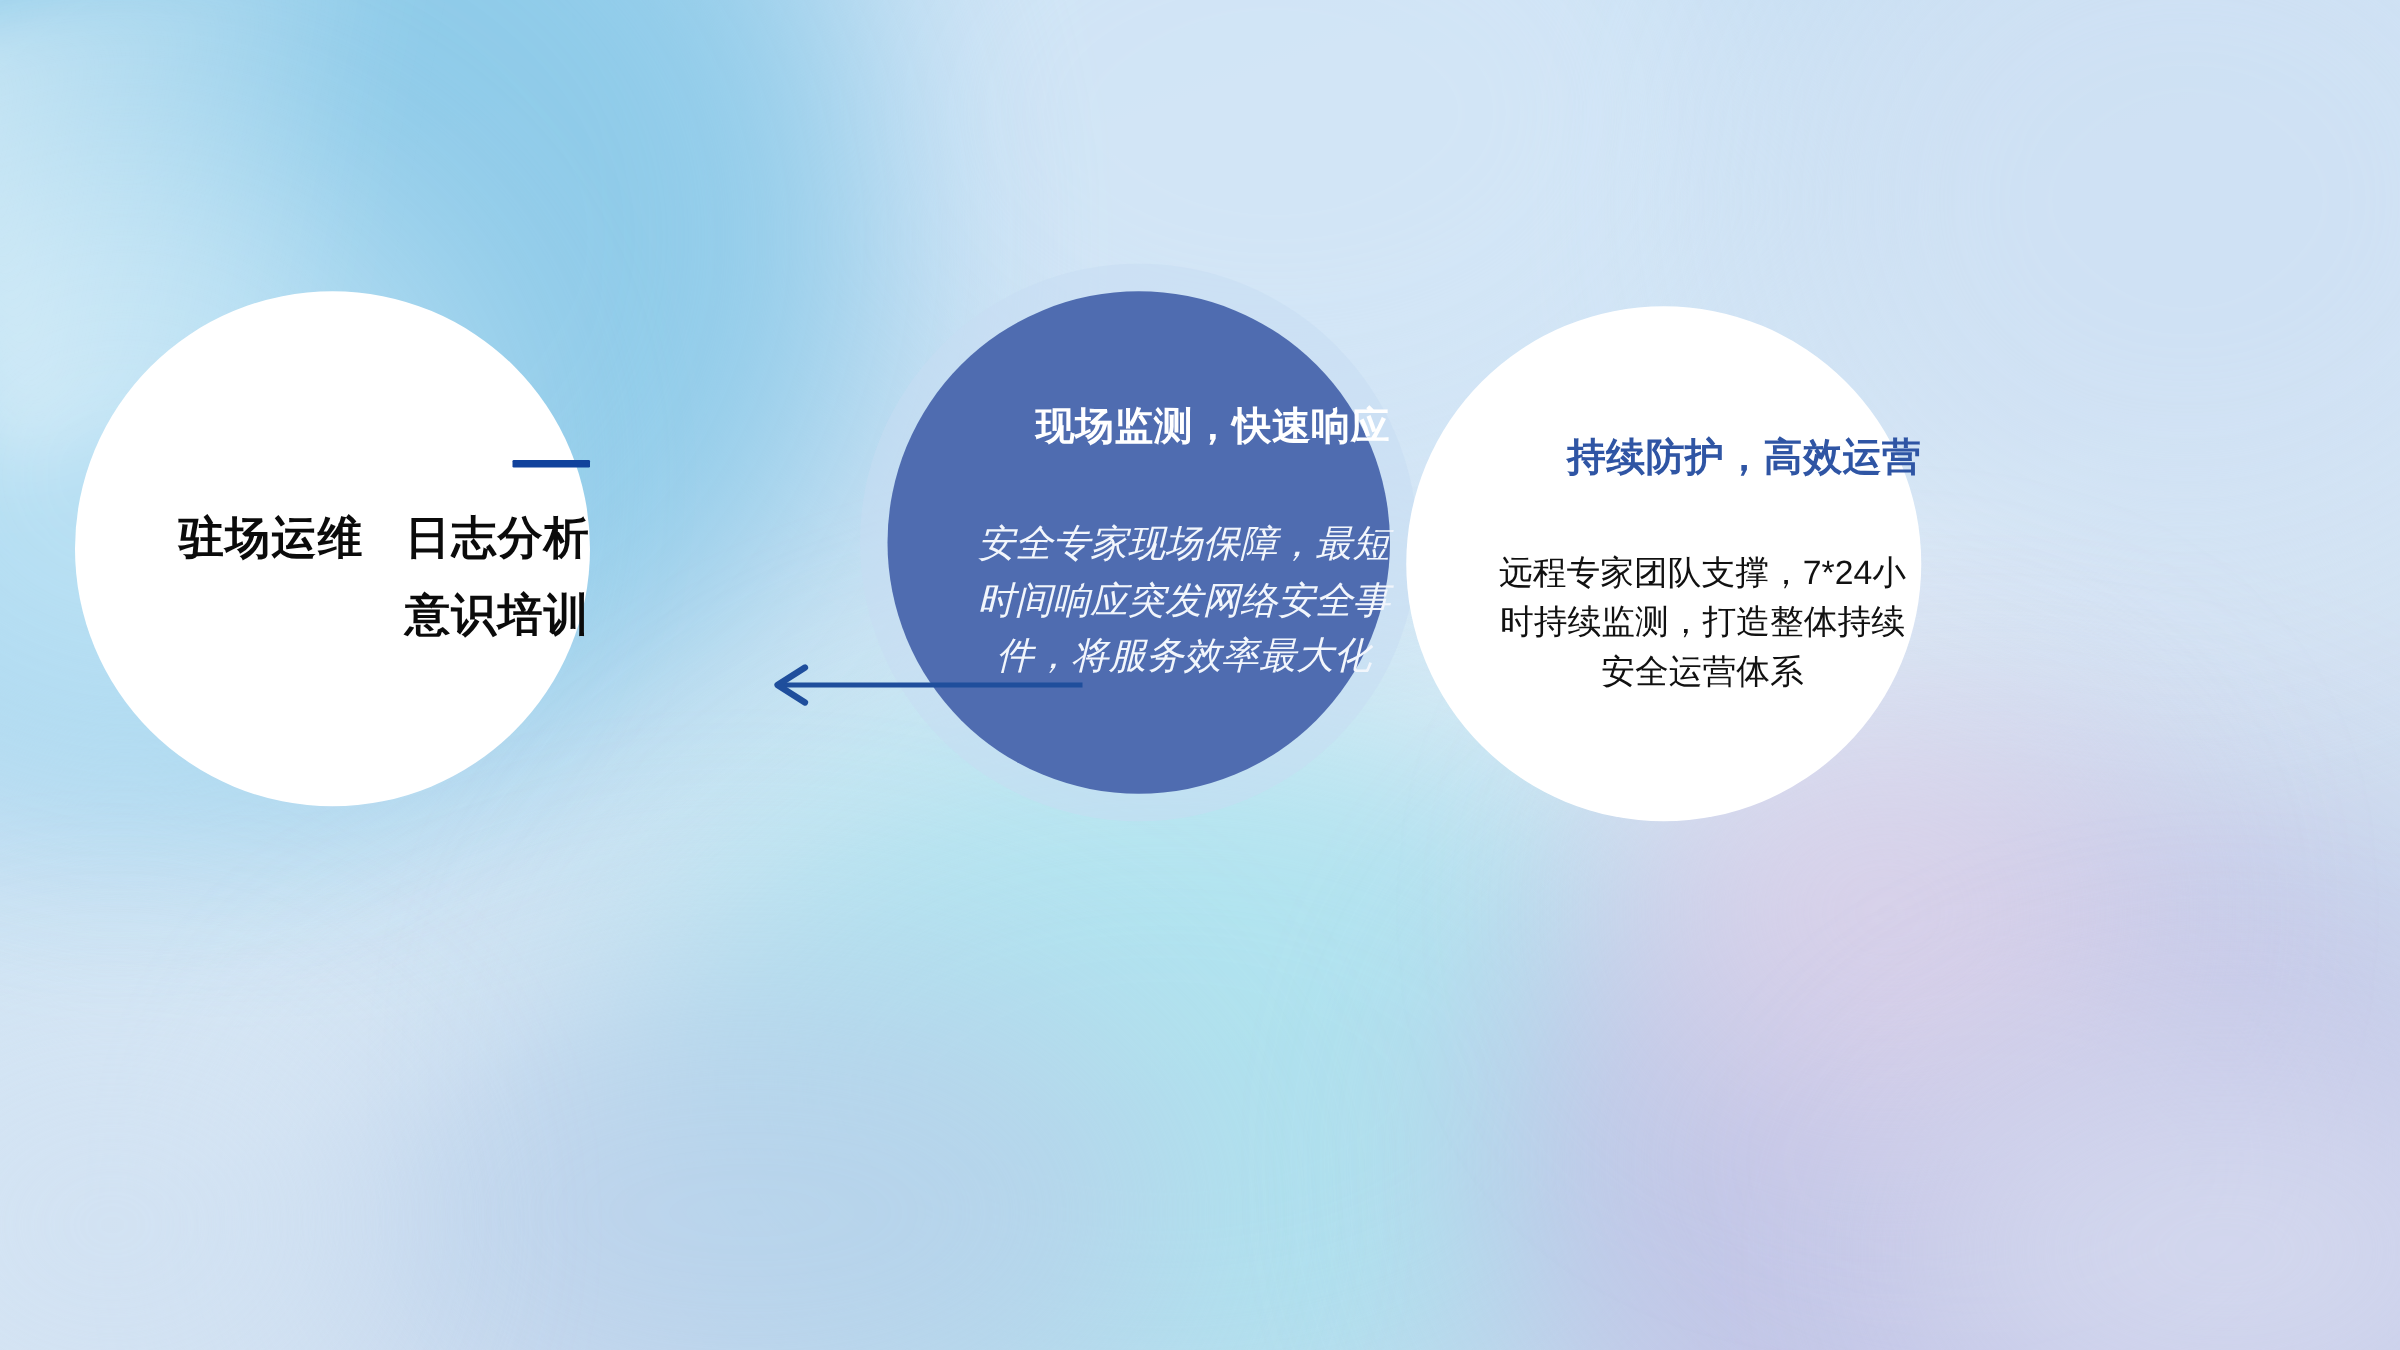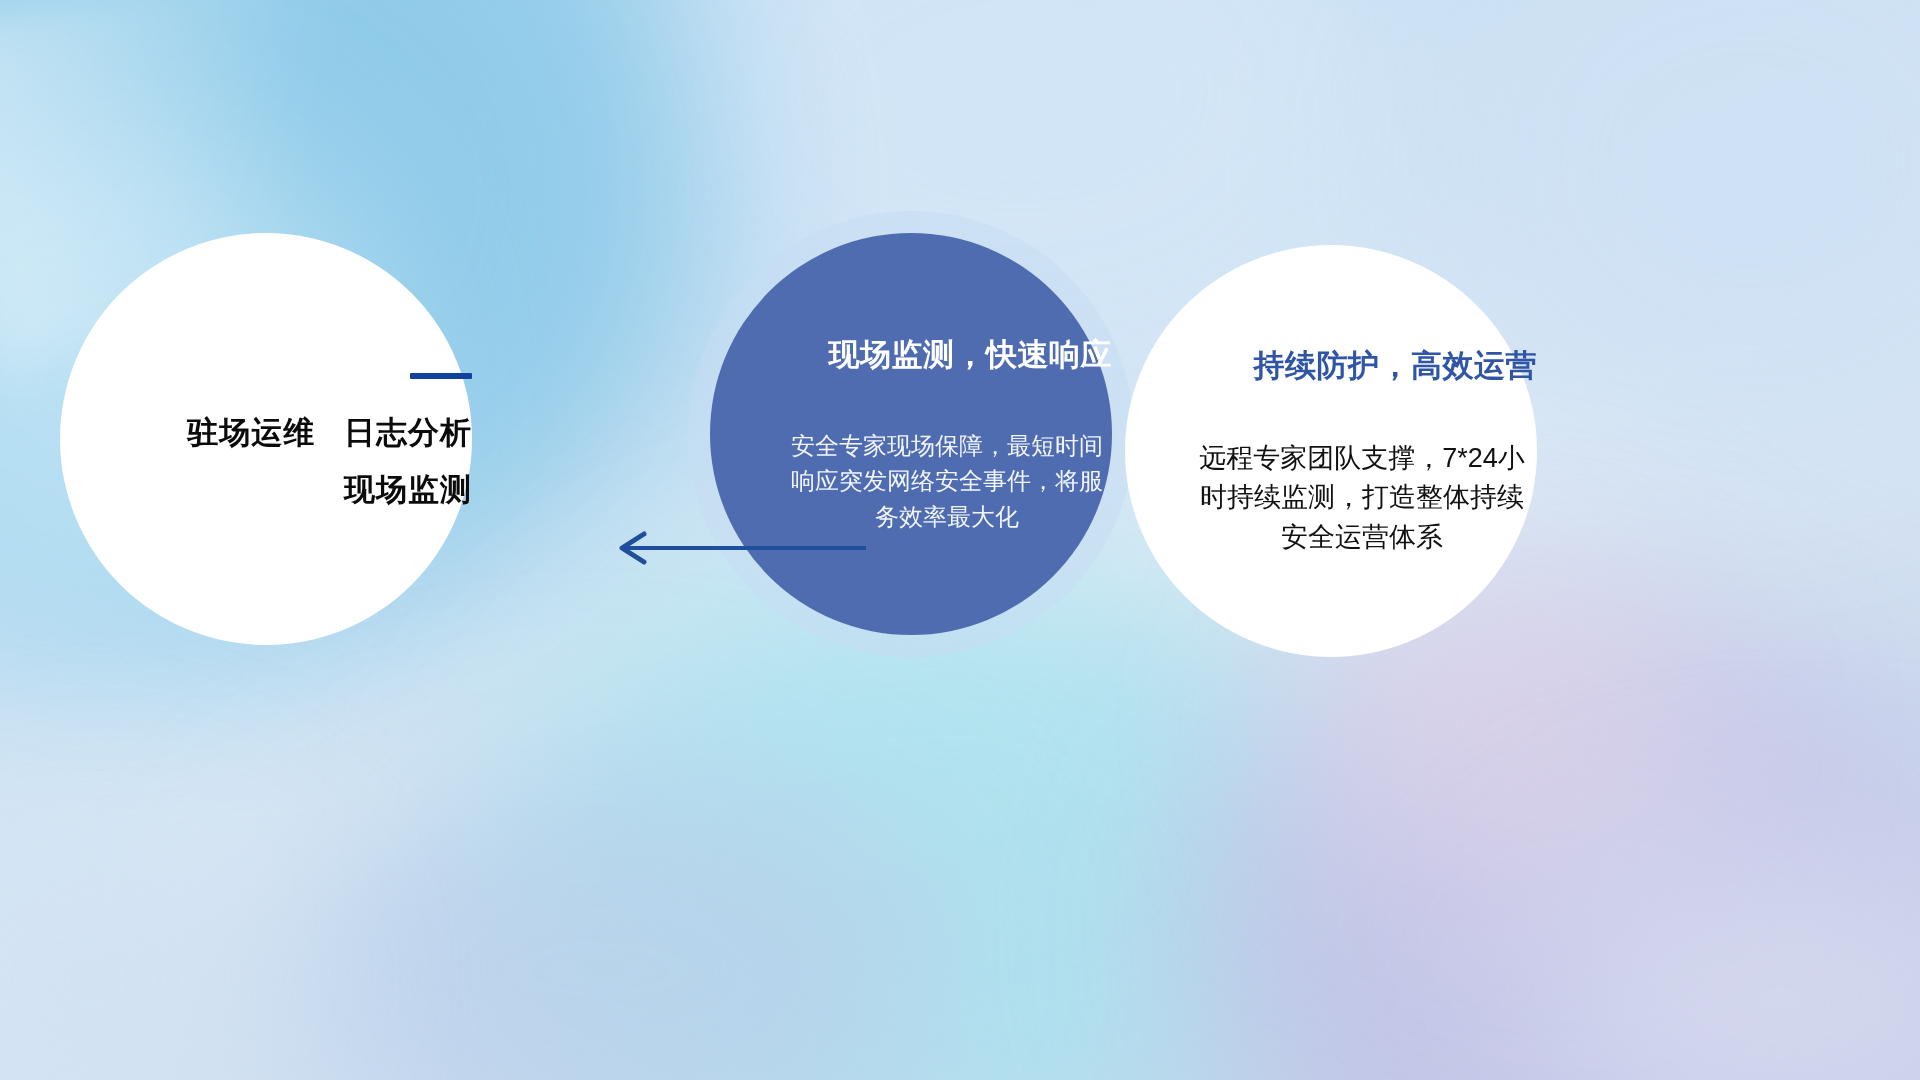--- a/index.html
+++ b/index.html
@@ -27,29 +27,29 @@
   .streak{position:absolute;left:-60px;top:-40px;width:520px;height:360px;
           background:linear-gradient(115deg,rgba(255,255,255,.55),rgba(255,255,255,0) 65%);
           filter:blur(30px);transform:rotate(-14deg);}
 
   
   .circle{position:absolute;border-radius:50%;display:flex;flex-direction:column;
           align-items:flex-end;justify-content:center;text-align:center;}
 
   #circle-left{left:60px;top:233px;width:412px;height:412px;background:#ffffff;}
   .dash{width:62px;height:6px;background:#11429c;margin-bottom:38px;border-radius:1px;}
-  .left-line{font-size:31px;font-weight:bold;color:#0b0b0b;letter-spacing:1px;
+  .left-line{font-size:36px;font-weight:bold;color:#0b0b0b;letter-spacing:1px;
              line-height:1.0;margin-bottom:26px;white-space:pre;}
   .left-line.last{margin-bottom:0;}
 
   #circle-mid{left:710px;top:233px;width:402px;height:402px;background:#4f6cb0;
               box-shadow:0 0 0 22px rgba(198,221,243,.55);}
   .mid-title{font-size:31px;font-weight:bold;color:#ffffff;letter-spacing:.5px;
              white-space:nowrap;margin-bottom:52px;}
-  .mid-body{font-size:24px;color:#f2f6fc;line-height:1.48;width:330px;}
+  .mid-body{font-size:30px;color:#f2f6fc;line-height:1.48;width:330px;font-style:italic;}
 
   #circle-right{left:1125px;top:245px;width:412px;height:412px;background:#ffffff;}
   .right-title{font-size:31px;font-weight:bold;color:#2f55a4;letter-spacing:.5px;
                white-space:nowrap;margin-bottom:52px;}
   .right-body{font-size:27px;color:#111111;line-height:1.45;width:350px;}
 
   
   #flow-arrow{position:absolute;left:608px;top:524px;width:260px;height:48px;}
 
   
@@ -82,21 +82,21 @@
   </div>
 
   <div class="circle" id="circle-right">
     <div class="right-title">持续防护，高效运营</div>
     <div class="right-body">远程专家团队支撑，7*24小时持续监测，打造整体持续安全运营体系</div>
   </div>
 
   <div class="circle" id="circle-left">
     <div class="dash"></div>
     <div class="left-line">驻场运维   日志分析</div>
-    <div class="left-line last">现场监测</div>
+    <div class="left-line last">意识培训</div>
   </div>
 
   <svg id="flow-arrow" viewBox="0 0 260 48">
     <line x1="258" y1="24" x2="16" y2="24" stroke="#1f4e9c" stroke-width="4"></line>
     <polyline points="36,10 14,24 36,38" fill="none" stroke="#1f4e9c" stroke-width="5" stroke-linecap="round" stroke-linejoin="round"></polyline>
   </svg>
 
 </div>
 
 </body></html>

